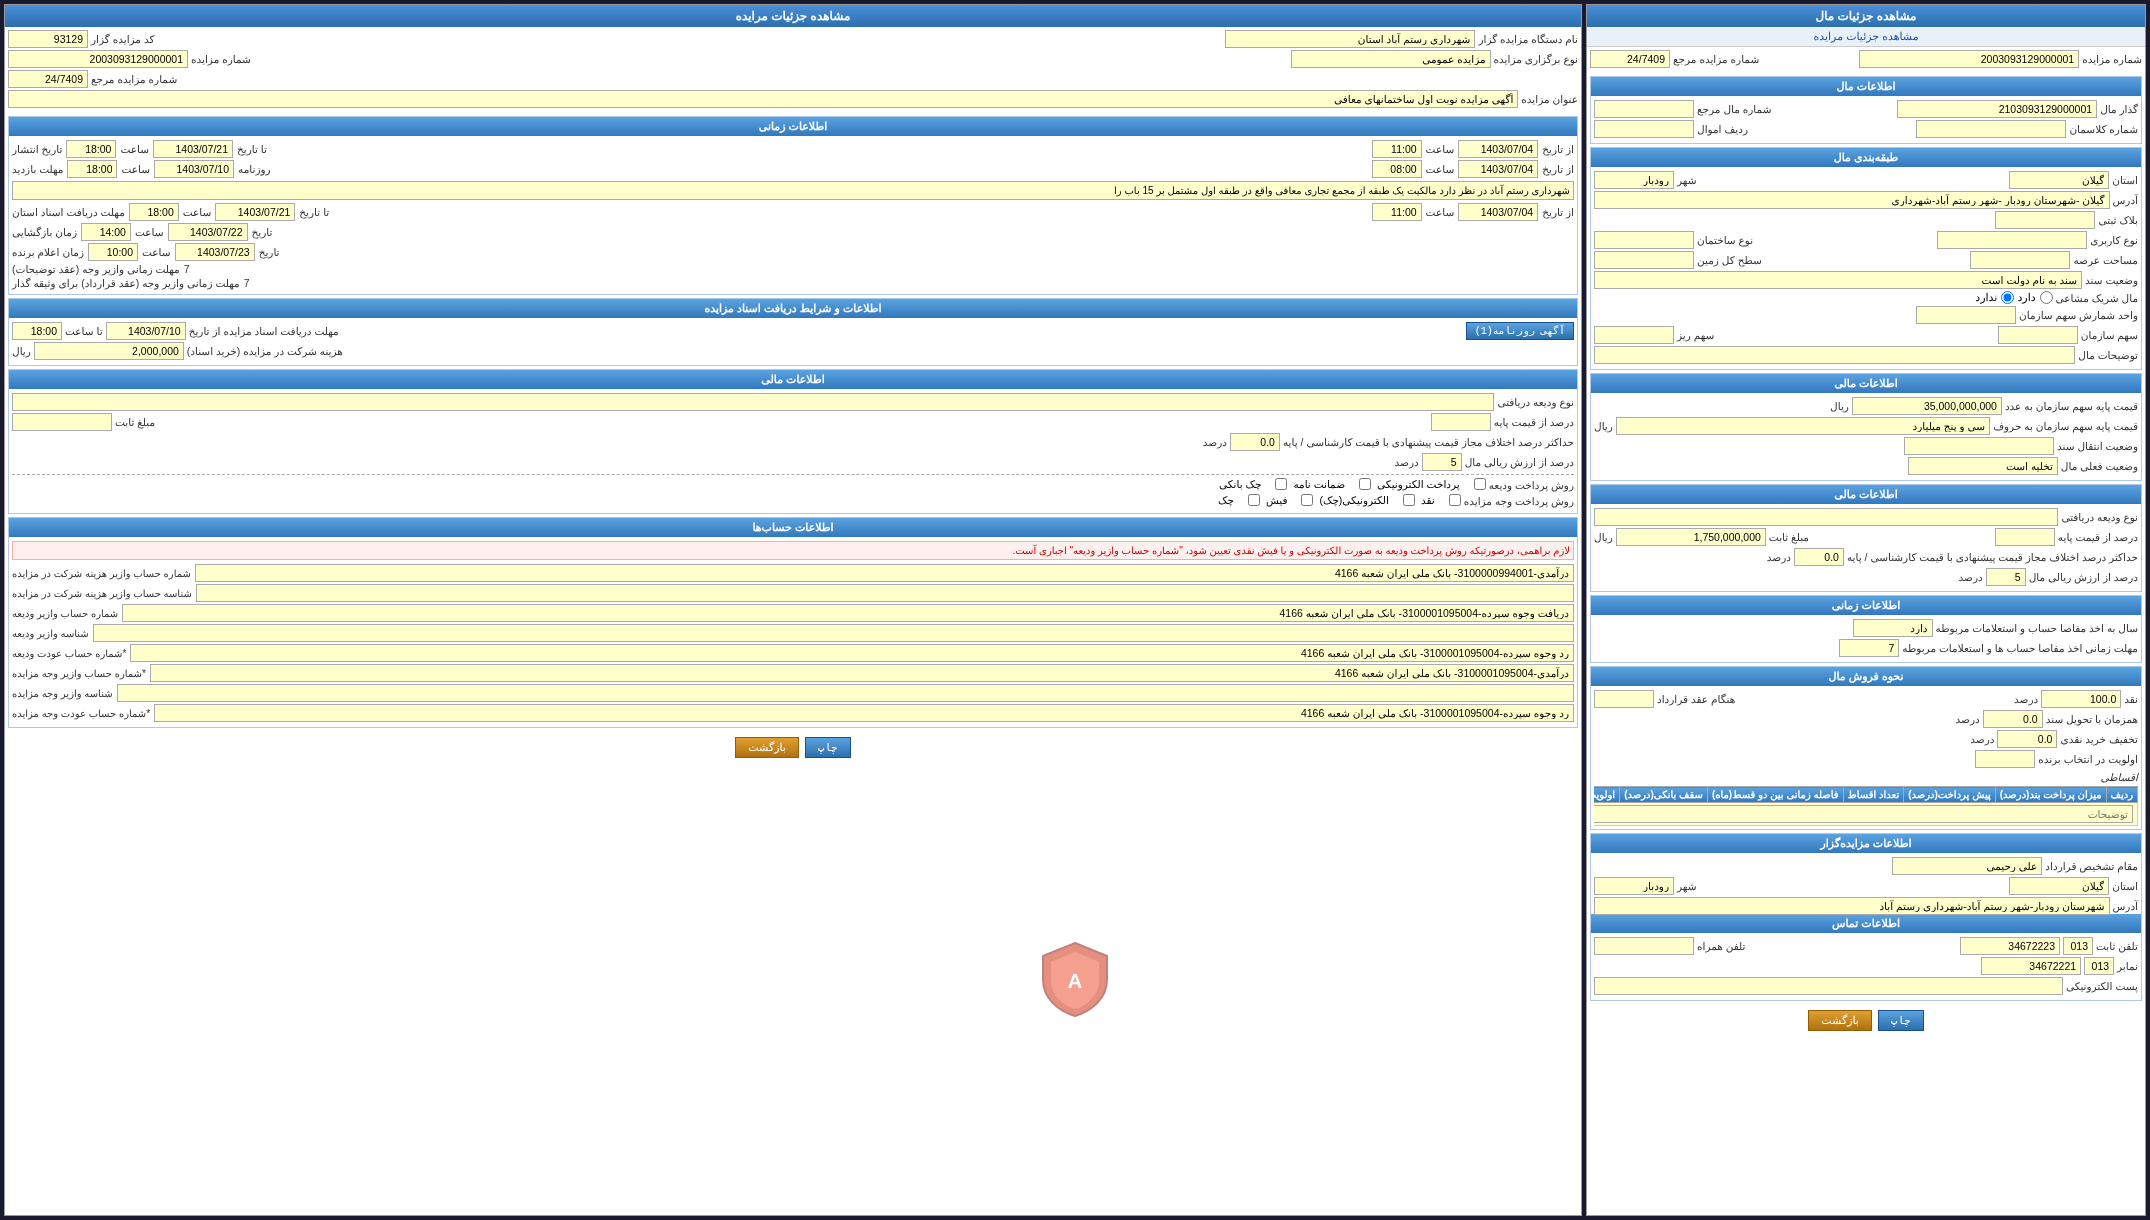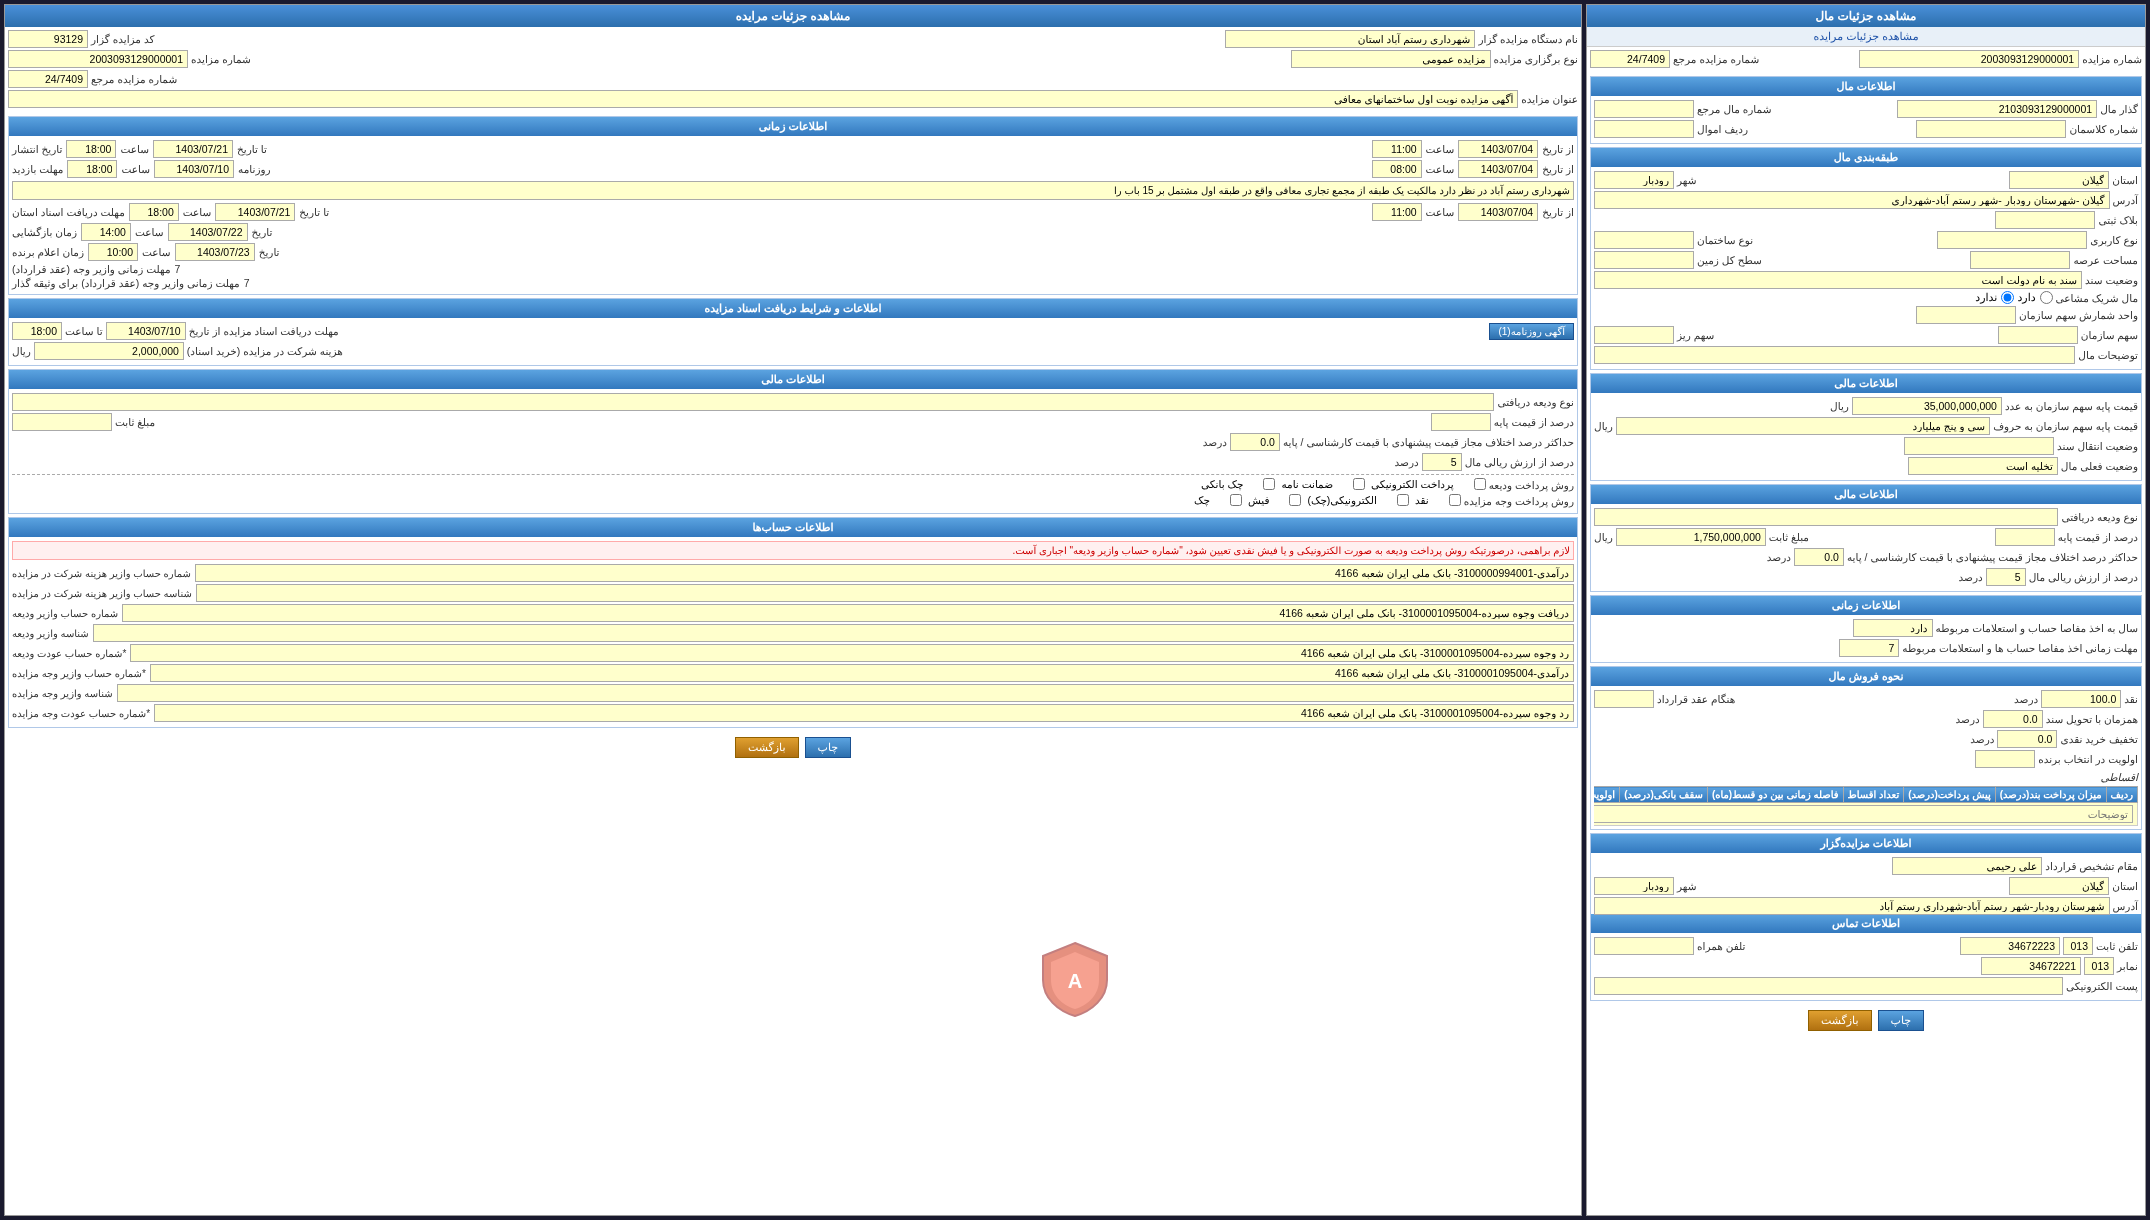--- a/index.html
+++ b/index.html
@@ -90,21 +90,21 @@
       gap: 4px;
     }
     input[type=checkbox] { width: 12px; height: 12px; }
     .btn {
       background: linear-gradient(to bottom, #5ba3e0, #2c6fad);
       color: white;
       border: 1px solid #1a5090;
       padding: 3px 12px;
       font-size: 11px;
       cursor: pointer;
-      font-family: Liberation Sans, sans-serif;
+      font-family: Liberation Mono, monospace;
     }
     .btn-back {
       background: linear-gradient(to bottom, #e0a030, #b07010);
       color: white;
       border: 1px solid #906000;
       padding: 3px 12px;
       font-size: 11px;
       cursor: pointer;
       font-family: Tahoma;
     }
@@ -172,21 +172,21 @@
     .payment-radio-row {
       display: flex;
       align-items: center;
       gap: 6px;
       font-size: 10.5px;
       margin-bottom: 2px;
     }
     .payment-radio-row label {
       display: flex;
       align-items: center;
-      gap: 20px;
+      gap: 14px;
       justify-content: center;
     }
   </style>
 </head>
 <body>
 
 <div class="panel" style="max-width: 560px;">
   <div class="section-header">مشاهده جزئیات مال</div>
   <div class="sub-header">
     <a href="#">مشاهده جزئیات مرایده</a>
@@ -518,21 +518,21 @@
       <span class="spacer"></span>
       <span class="form-label">تاریخ</span>
       <input class="form-input fixed-80" value="1403/07/23" readonly="" style="">
       <span class="form-label">ساعت</span>
       <input class="form-input fixed-50" value="10:00" readonly="" style="">
       <span class="form-label">زمان اعلام برنده</span>
     </div>
     <div class="form-row" style="font-size:10.5px; gap:4px;">
       <span class="spacer"></span>
       <span class="form-label">7</span>
-      <span class="form-label">مهلت زمانی وازیر وجه (عقد قرارداد)</span>
+      <span class="form-label">مهلت زمانی وازیر وجه (عقد توضیحات)</span>
     </div>
     <div class="form-row" style="font-size:10.5px; gap:4px;">
       <span class="spacer"></span>
       <span class="form-label">7</span>
       <span class="form-label">مهلت زمانی وازیر وجه (عقد قرارداد) برای وثیقه گذار</span>
     </div>
   </div>
 
   <div class="form-section">
     <div class="form-section-title">اطلاعات و شرایط دریافت اسناد مزایده</div>

